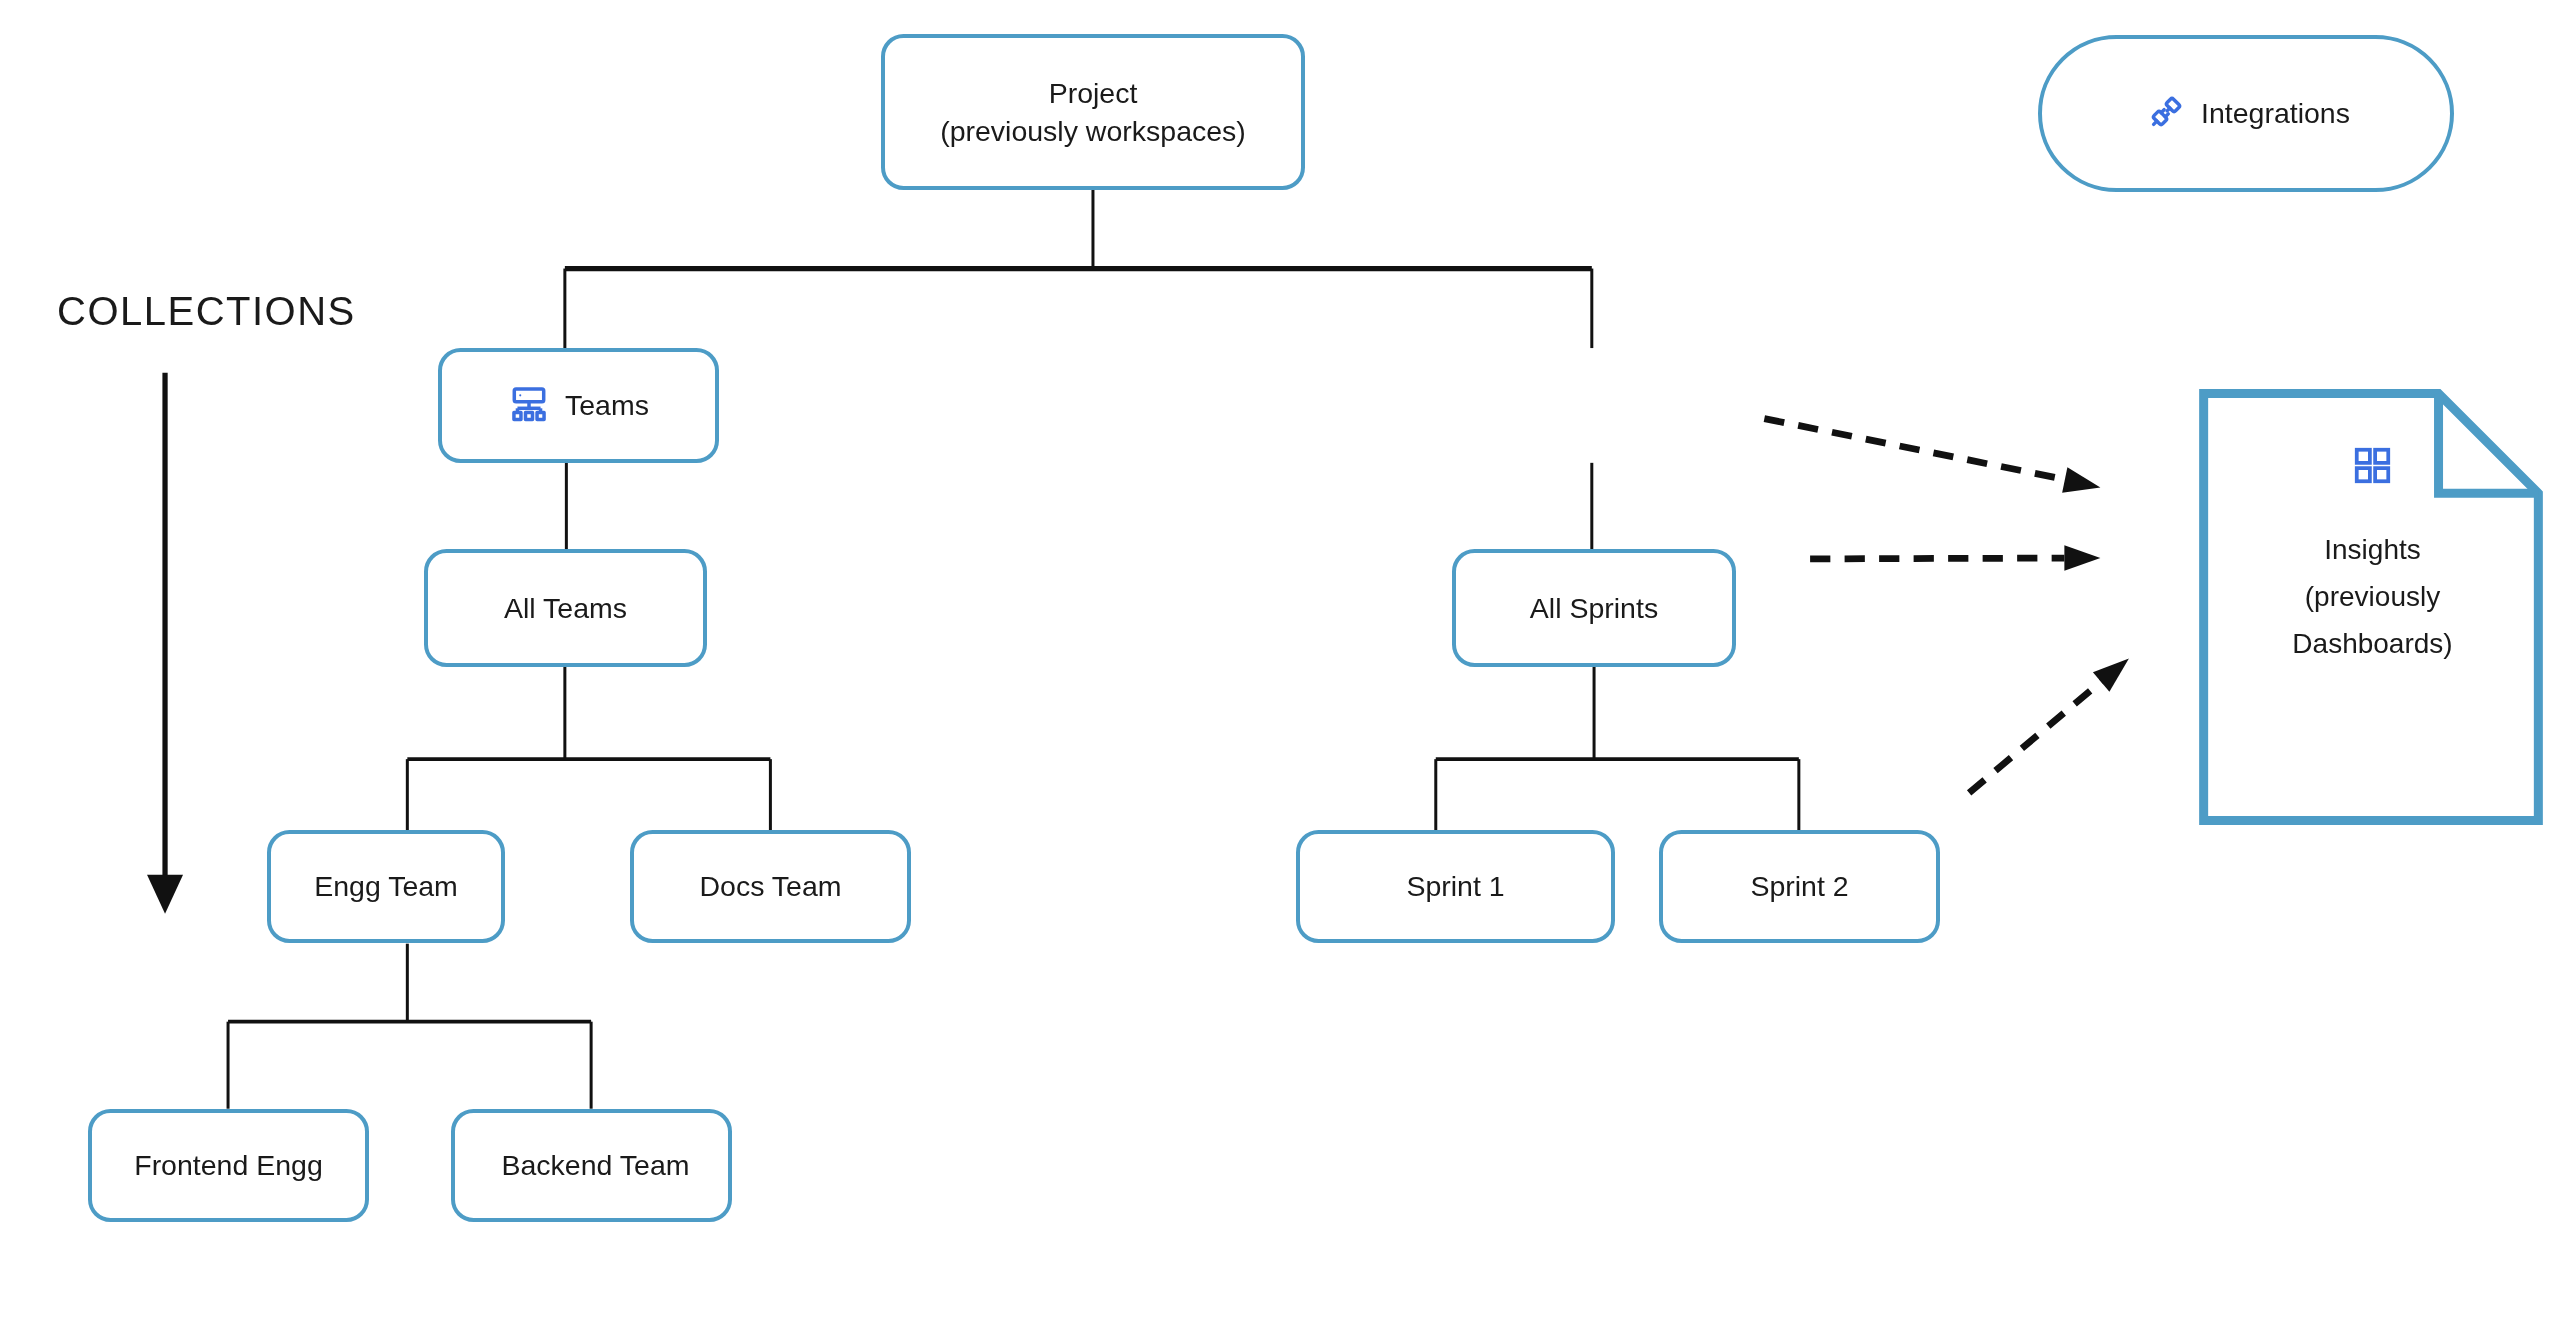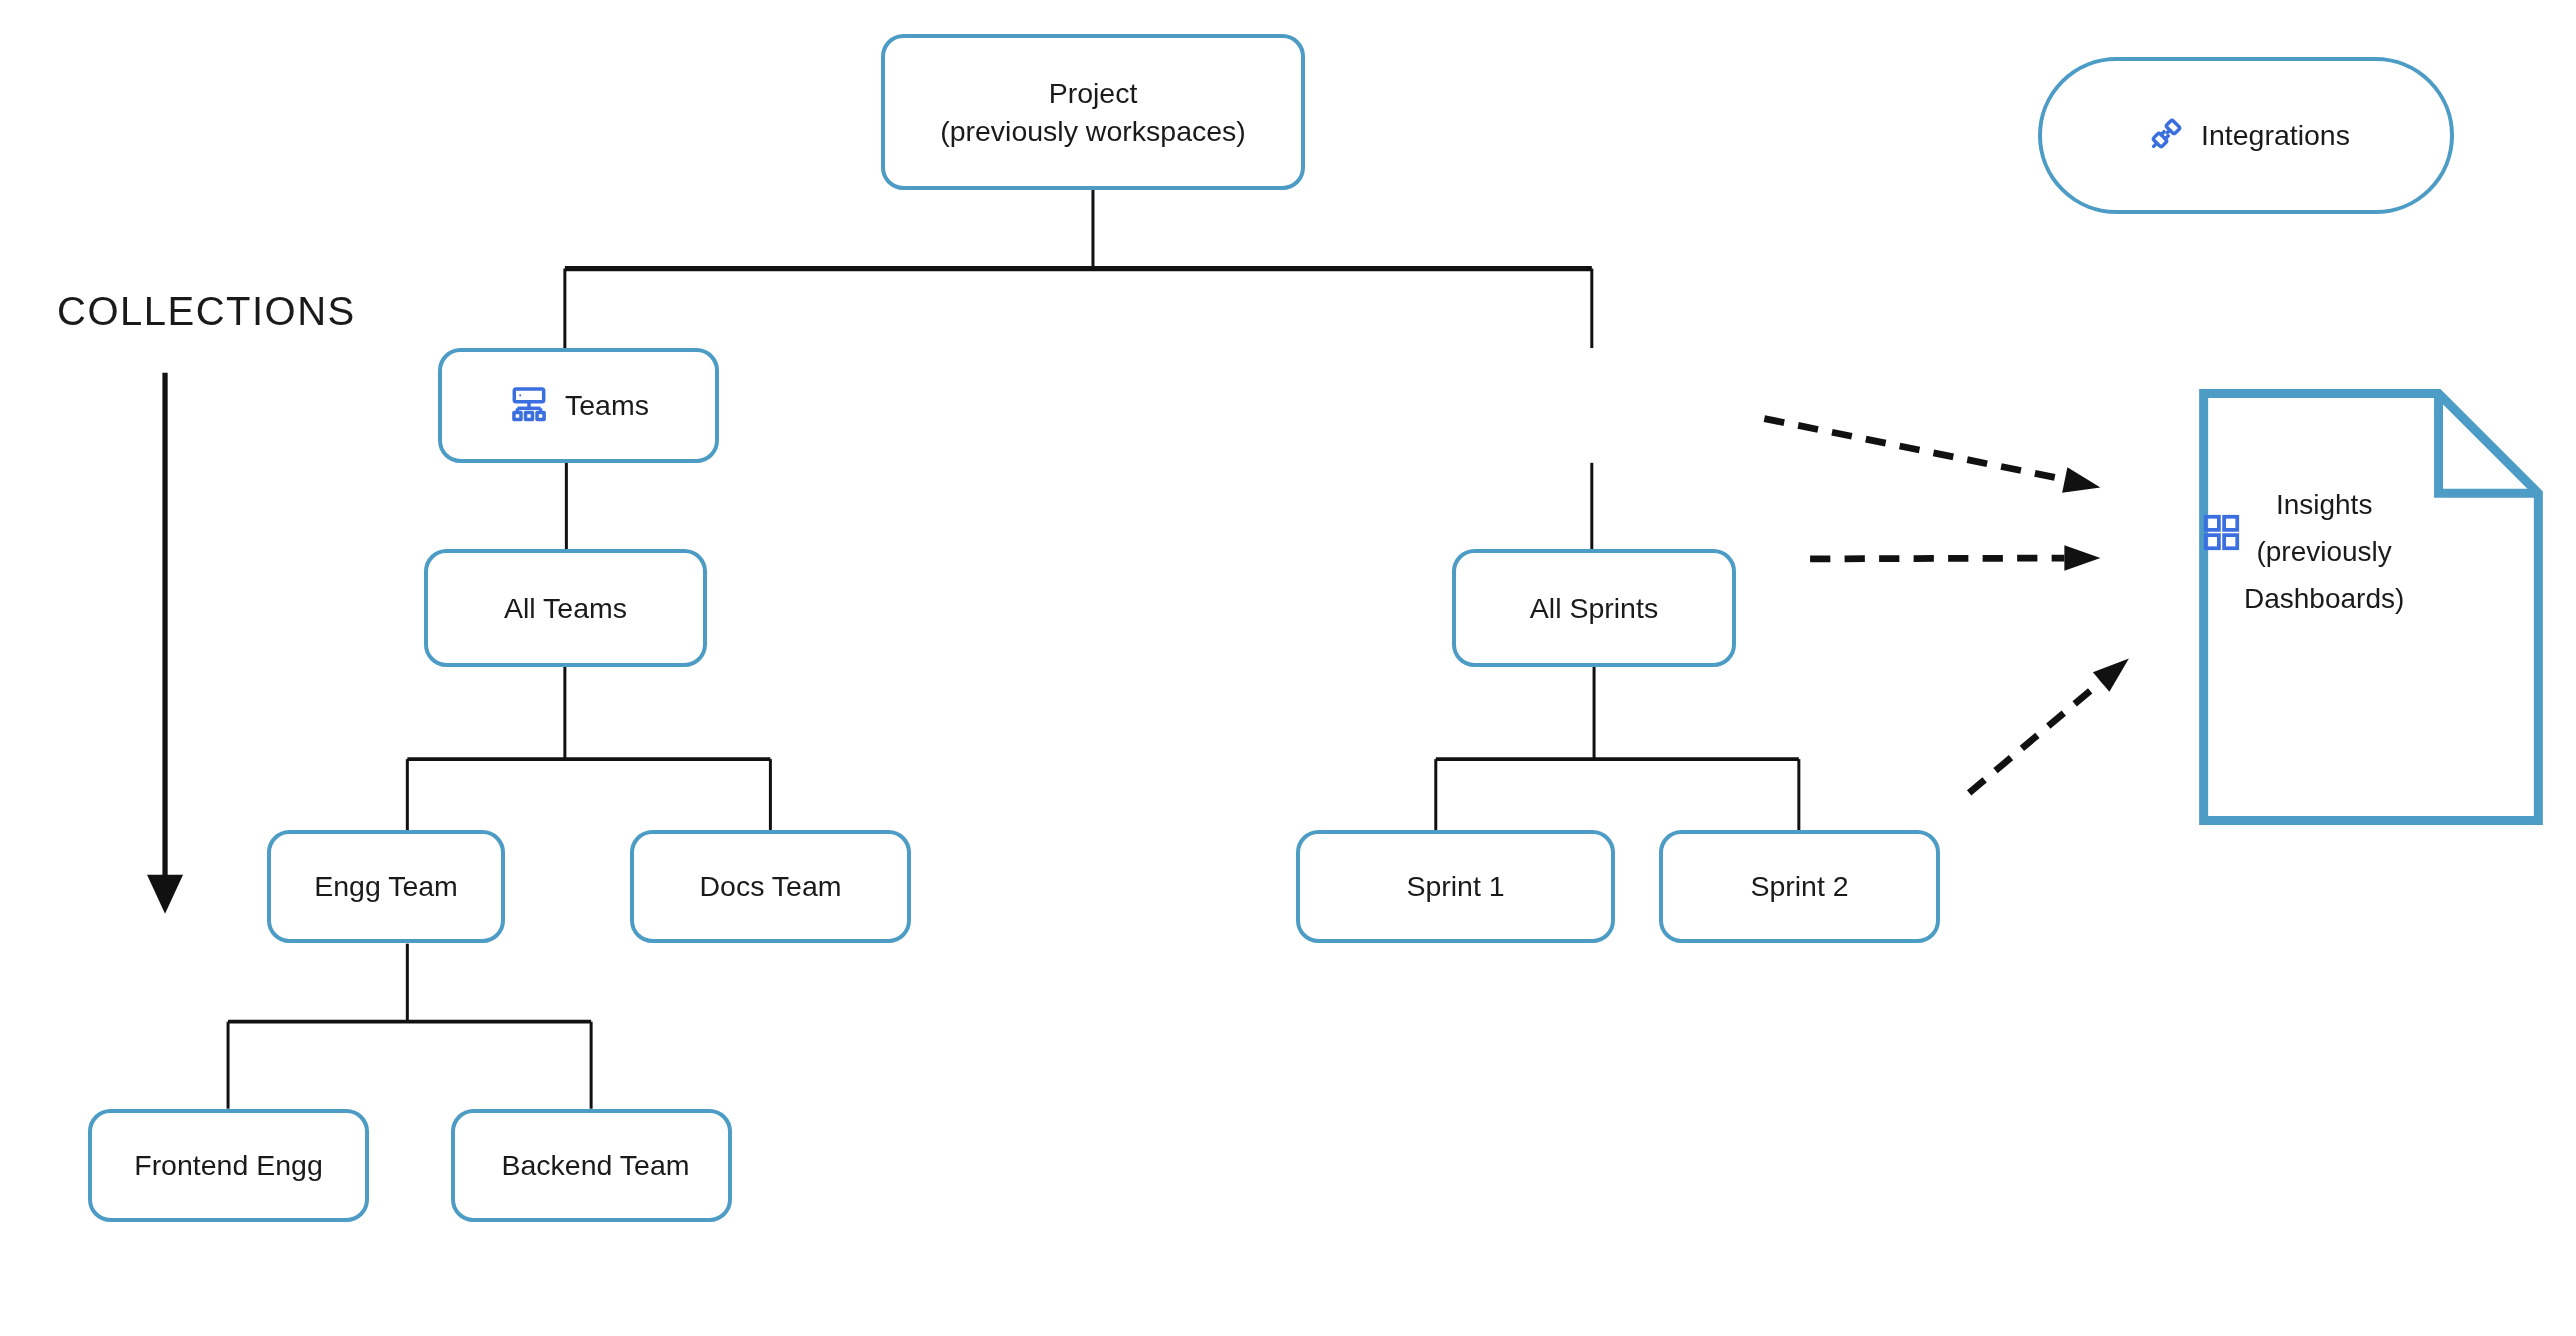--- a/index.html
+++ b/index.html
@@ -28,21 +28,21 @@
   .pill{border-radius:83px;}
   .node-icon{flex:0 0 auto;display:block;}
   .collections-label{
     position:absolute;left:57px;top:289px;
     font-size:40px;letter-spacing:1.5px;
   }
   .doc{position:absolute;left:2199px;top:389px;width:347px;height:436px;}
   .doc-shape{position:absolute;left:0;top:0;width:347px;height:436px;}
   .doc-content{
     position:absolute;left:0;top:0;width:347px;
-    display:flex;flex-direction:row;align-items:center;
+    display:flex;flex-direction:column;align-items:center;
     padding-top:54px;
   }
   .doc-text{margin-top:38px;font-size:28px;line-height:47px;text-align:center;}
 </style>
 </head>
 <body>
 
 <div class="canvas">
 
   <svg class="lines-svg" viewBox="0 0 3434 1781">
@@ -91,21 +91,21 @@
 
   <div class="collections-label">COLLECTIONS</div>
 
   <div class="node" style="left:881px;top:34px;width:424px;height:156px;">
     <div>
       <div>Project</div>
       <div>(previously workspaces)</div>
     </div>
   </div>
 
-  <div class="node pill" style="left:2038px;top:35px;width:416px;height:157px;margin-top:22px;">
+  <div class="node pill" style="left:2038px;top:35px;width:416px;height:157px;">
     <svg class="node-icon" width="44" height="44" viewBox="0 0 24 24">
       <g transform="rotate(45 12 12)" stroke="var(--icon-blue,#3B6FE0)" stroke-width="1.9" fill="none" stroke-linecap="round" stroke-linejoin="round">
         <rect x="8.75" y="2.6" width="6.5" height="4.9" rx="1.2"></rect>
         <line x1="12" y1="7.5" x2="12" y2="9.6"></line>
         <rect x="8.75" y="12.6" width="6.5" height="4.9" rx="1.2"></rect>
         <line x1="10.4" y1="12.6" x2="10.4" y2="10.3"></line>
         <line x1="13.6" y1="12.6" x2="13.6" y2="10.3"></line>
         <line x1="12" y1="17.5" x2="12" y2="20"></line>
       </g>
     </svg>

